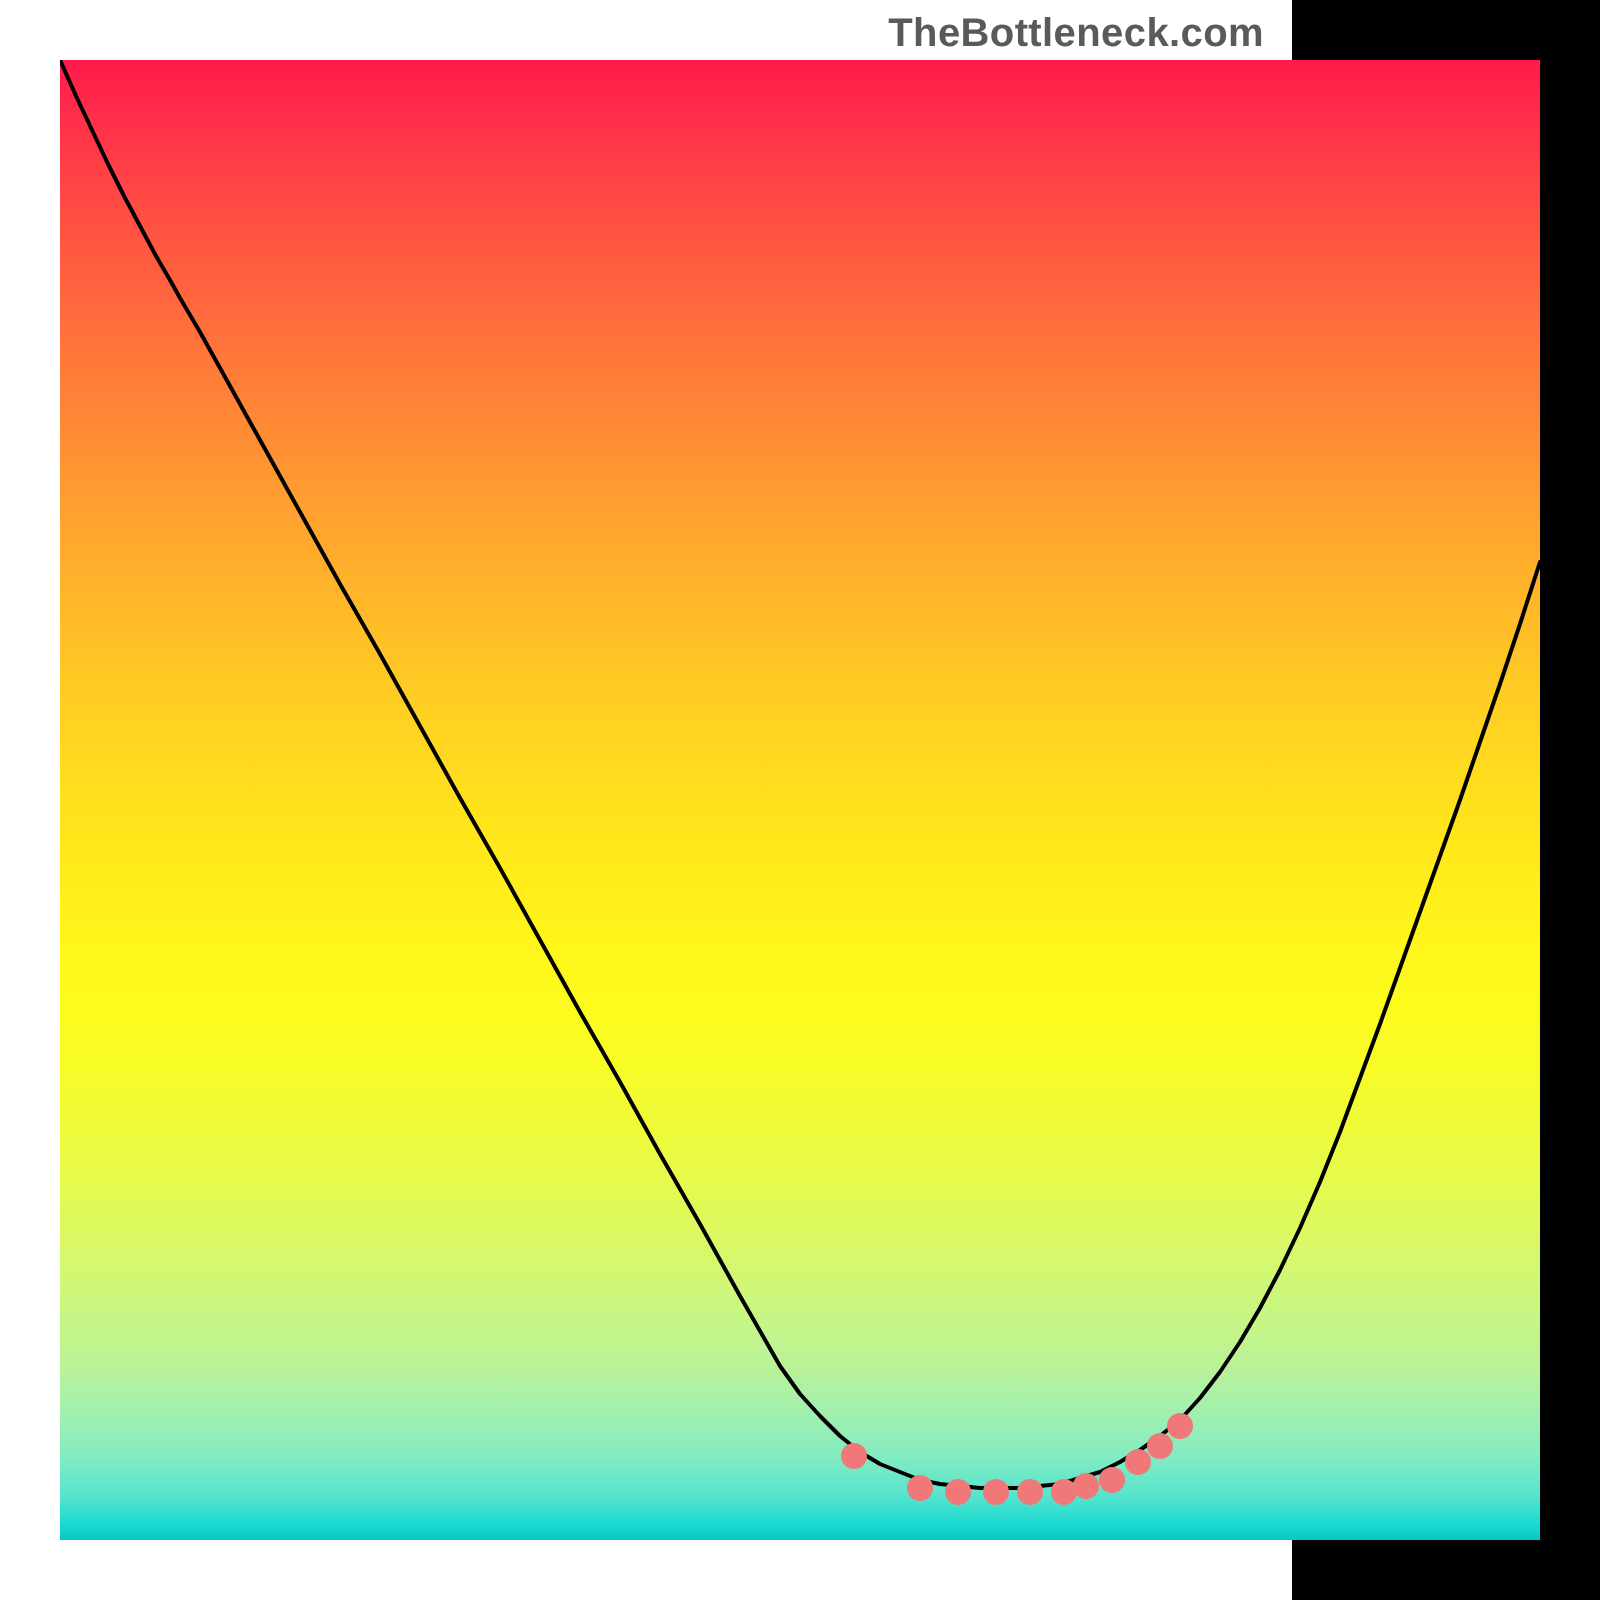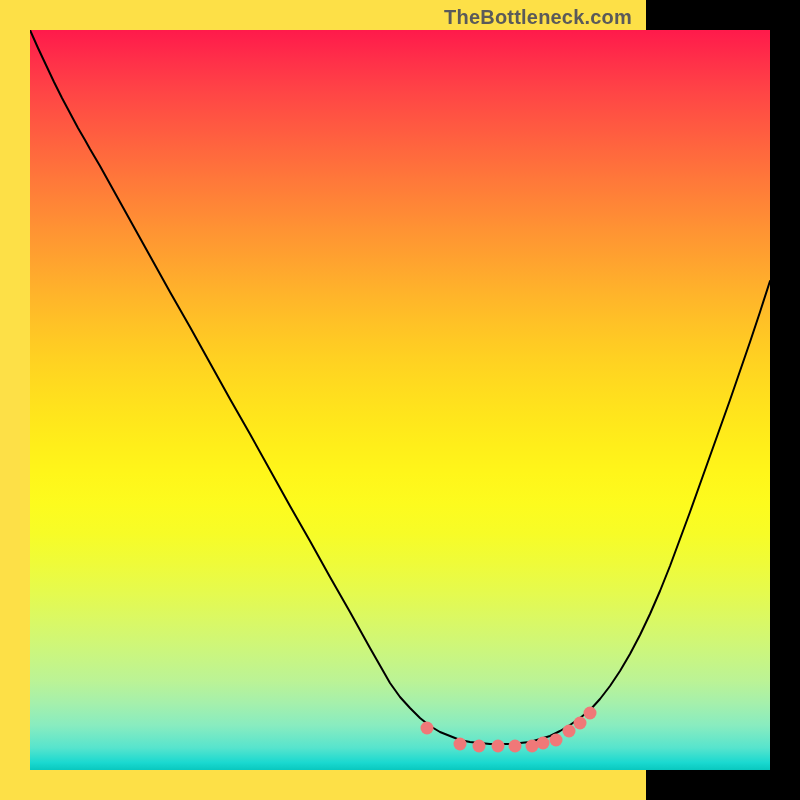--- a/index.html
+++ b/index.html
@@ -1,20 +1,20 @@
 <!DOCTYPE html>
 <html><head>
 <meta charset="utf-8">
 <style>
   * { margin: 0; padding: 0; box-sizing: border-box; }
   html, body { width: 800px; height: 800px; overflow: hidden; background: #000; }
   .outer {
     width: 646px;
     height: 800px;
-    background: #fde047;
+    background: #ffffff;
     position: relative;
   }
   .attribution {
     position: absolute;
     top: 6px;
     right: 14px;
     font-family: Arial, Helvetica, sans-serif;
     font-size: 20px;
     font-weight: bold;
     color: #5a5a5a;

